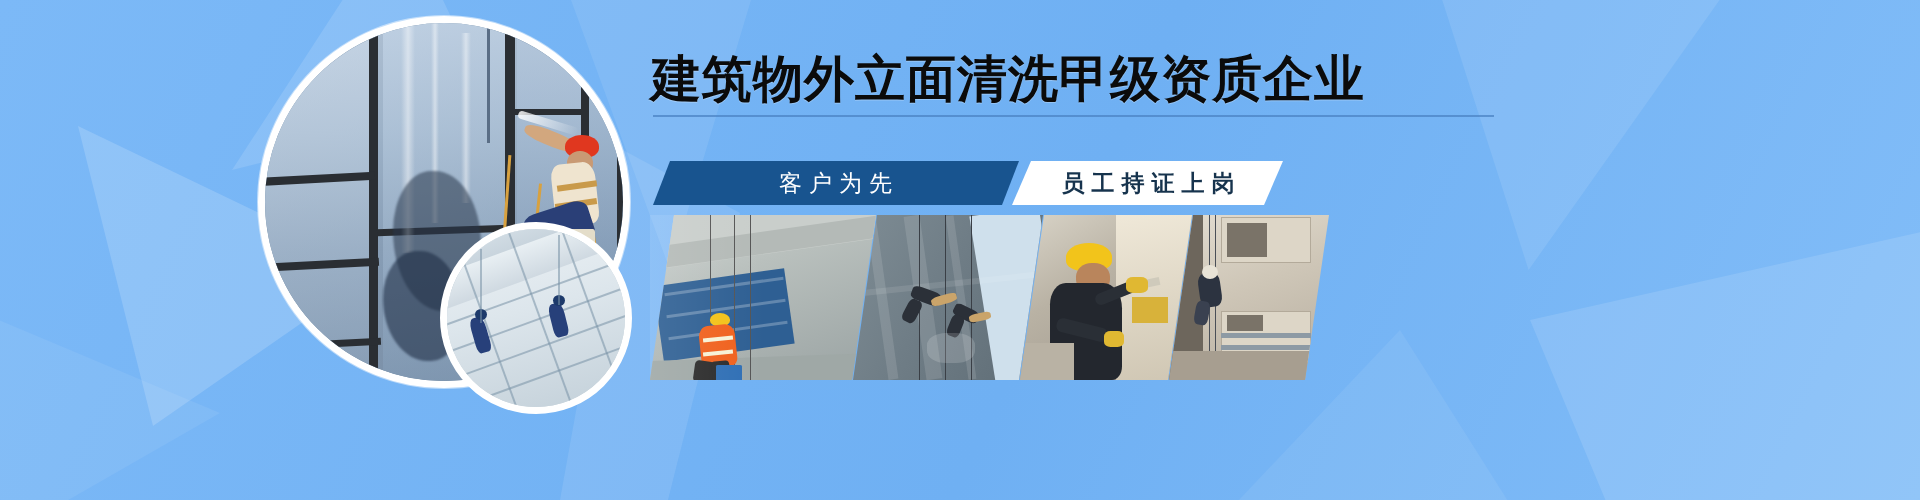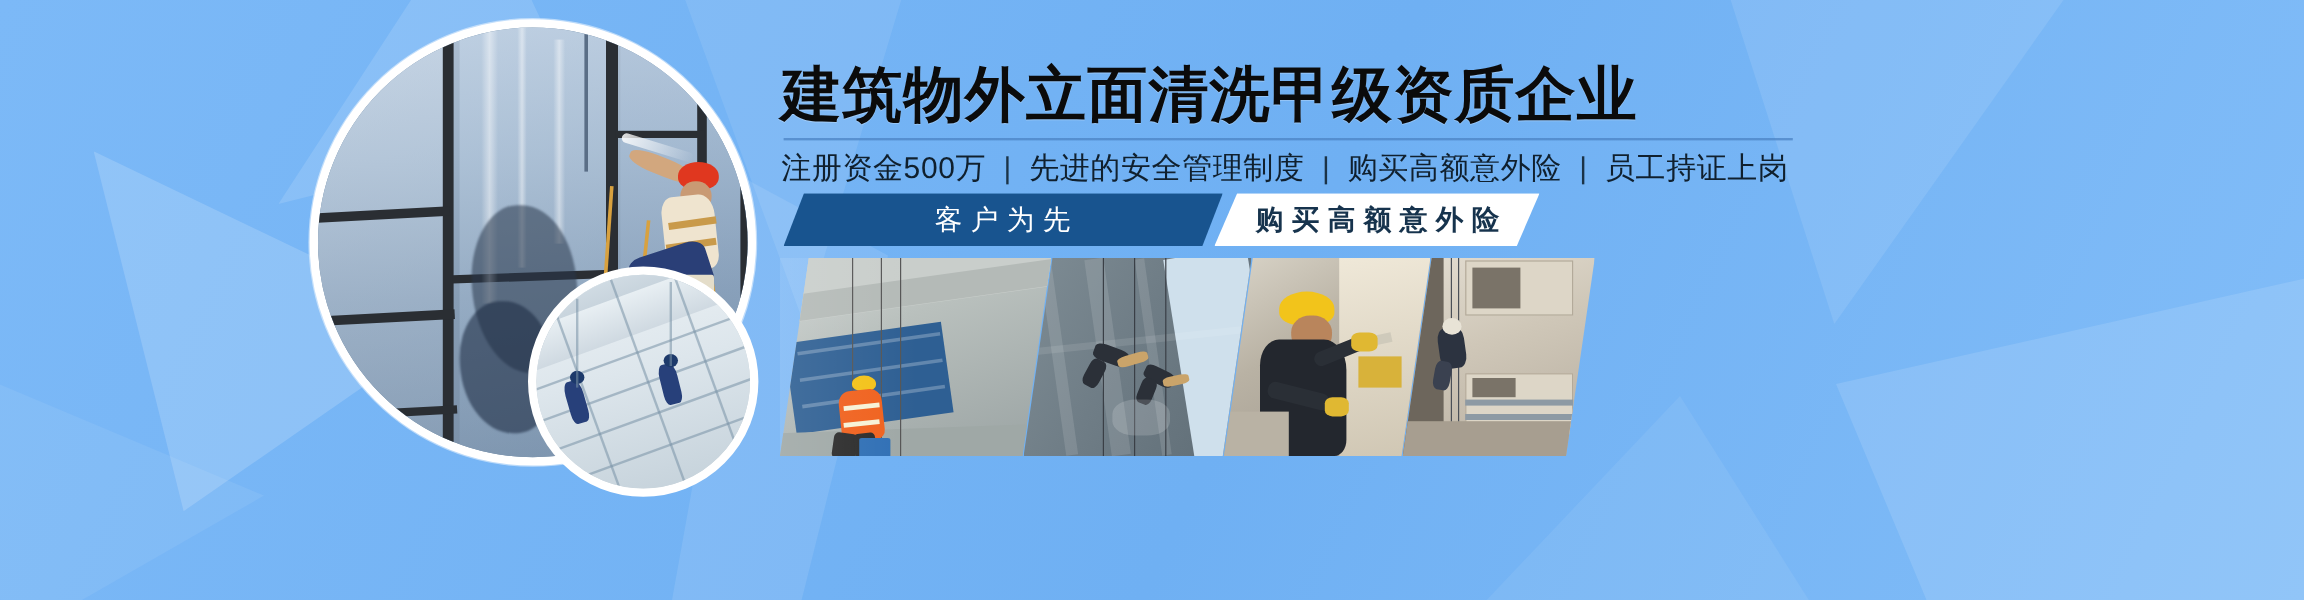--- a/index.html
+++ b/index.html
@@ -247,36 +247,27 @@
       <div class="w2" style="left:104px;top:74px;width:15px;height:34px;transform:rotate(-14deg);"></div>
       <div class="w2h" style="left:106px;top:66px;width:12px;height:11px;"></div>
       <div class="f2-line" style="left:33px;top:20px;width:2px;height:74px;"></div>
       <div class="f2-line" style="left:111px;top:6px;width:2px;height:70px;"></div>
     </div>
   </div>
 
   <div class="headline">建筑物外立面清洗甲级资质企业</div>
   <div class="rule"></div>
 
-  <div class="subline">
-    <span>注册资金500万</span>
-    <span class="sep">|</span>
-    <span>先进的安全管理制度</span>
-    <span class="sep">|</span>
-    <span>购买高额意外险</span>
-    <span class="sep">|</span>
-    <span>员工持证上岗</span>
-  </div>
 
   <div class="slogan">
     <div class="slogan-dark">
       <span>客户为先</span>
     </div>
     <div class="slogan-light">
-      <span>购买高额意外险</span>
+      <span>员工持证上岗</span>
     </div>
   </div>
 
   <div class="strip">
 
     <div class="panel p1">
       <div class="inner">
         <div class="s1bg"></div>
         <div class="s1roof"></div>
         <div class="s1roof" style="top:34px;height:22px;background:#b4bab7;"></div>

